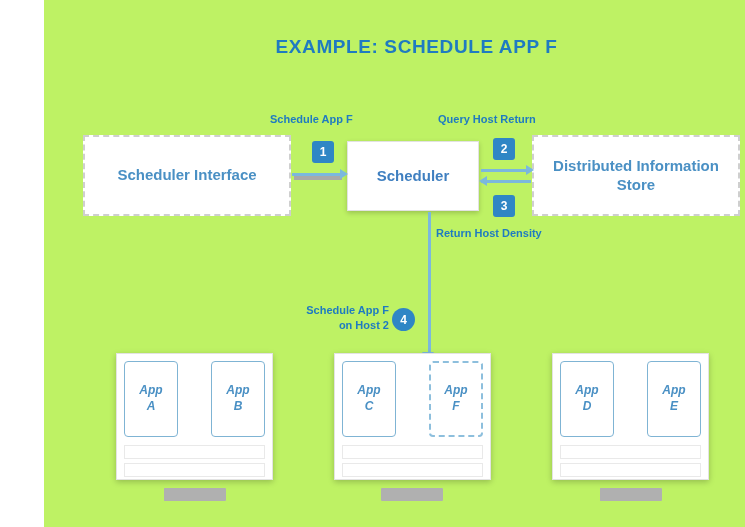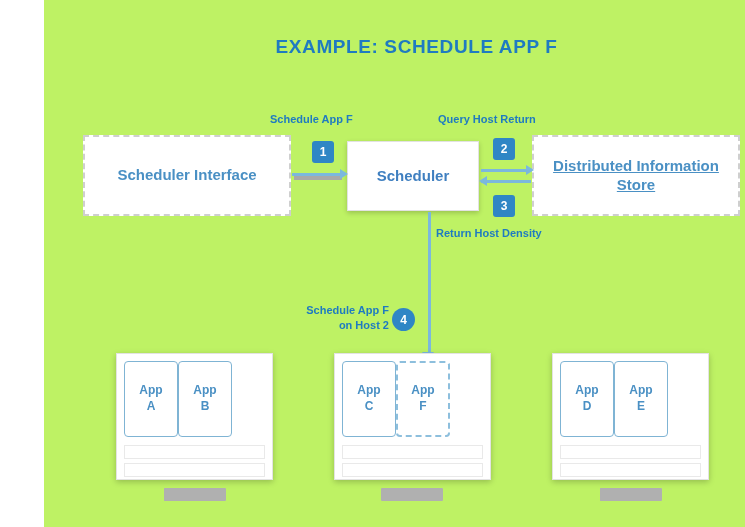--- a/index.html
+++ b/index.html
@@ -60,21 +60,20 @@
     left: 39px;  top: 135px;  width: 208px; height: 81px;
   }
   #scheduler-box {
     left: 303px; top: 141px; width: 132px; height: 70px;
     color: #3f7fc0;
     font-size: 15px;
   }
   #information-store-box {
     left: 488px; top: 135px; width: 208px; height: 81px;
     font-size: 15px;
-    text-decoration: underline;
   }
 
   
   .conn-label {
     position: absolute;
     color: #1f7bc1;
     font-size: 11px;
     font-weight: bold;
     line-height: 1.35;
     white-space: pre;
@@ -160,22 +159,23 @@
     border: 1px solid #e3e3e3;
     box-shadow: 0 2px 6px rgba(0,0,0,0.22);
     padding: 7px 7px 0 7px;
   }
   #host-1 { left: 72px;  top: 353px; }
   #host-2 { left: 290px; top: 353px; }
   #host-3 { left: 508px; top: 353px; }
 
   .host-apps {
     display: flex;
-    justify-content: flex-start;
+    justify-content: space-between;
     height: 80px;
+    font-style: italic;
   }
   .app-box {
     box-sizing: border-box;
     width: 54px;
     height: 76px;
     display: flex;
     align-items: center;
     justify-content: center;
     text-align: center;
     color: #4a90c4;

